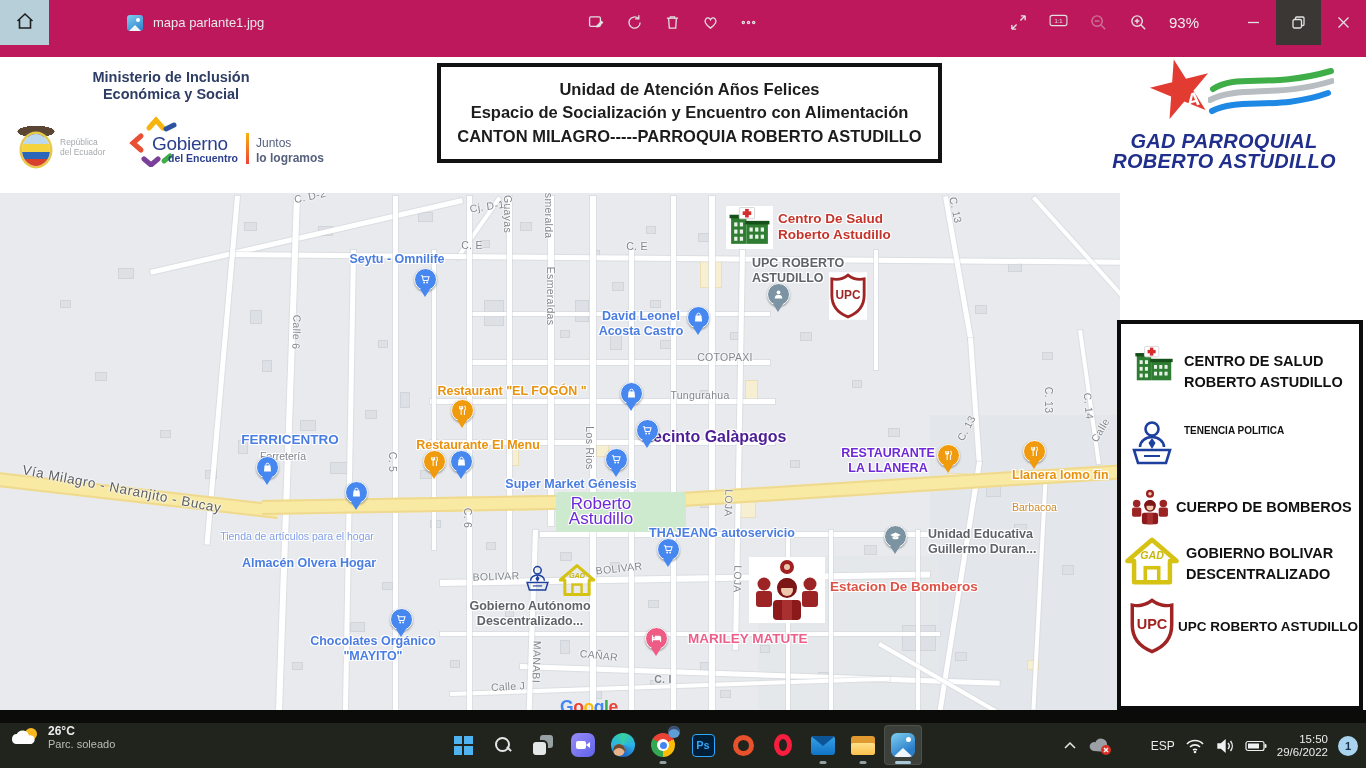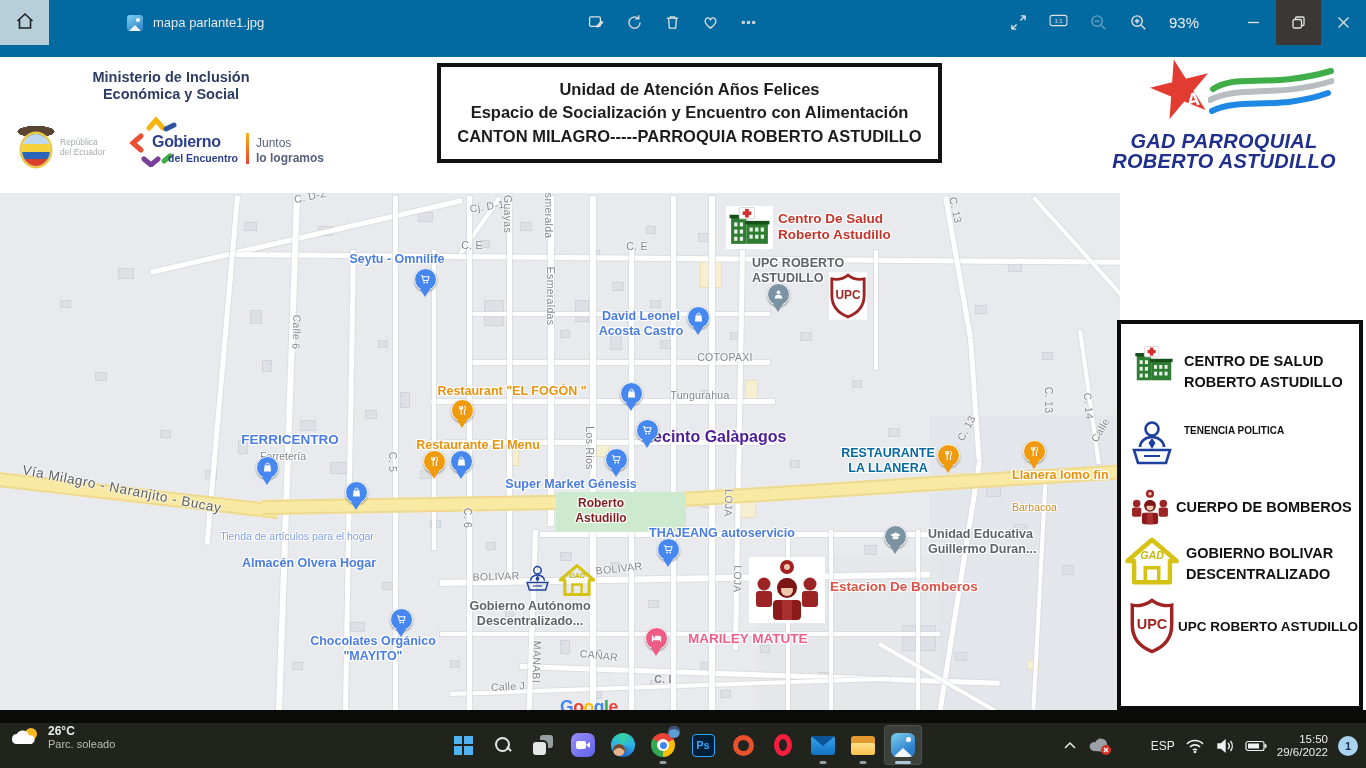--- a/index.html
+++ b/index.html
@@ -1,20 +1,20 @@
 <!DOCTYPE html>
 <html><head>
 <meta charset="utf-8">
 <style>
   *{box-sizing:border-box;margin:0;padding:0}
   html,body{background:#000}
   .screen{position:relative;width:1366px;height:768px;overflow:hidden;background:#0b0c0a;font-family:"Liberation Sans",sans-serif}
 
   
-  .titlebar{position:absolute;left:0;top:0;width:1366px;height:63px;background:#0369a1;display:flex;align-items:center}
+  .titlebar{position:absolute;left:0;top:0;width:1366px;height:63px;background:#be185d;display:flex;align-items:center}
   .home-btn{position:absolute;left:0;top:0;width:49px;height:45px;background:#b7cfd8;display:flex;align-items:center;justify-content:center;cursor:pointer}
   .tab{position:absolute;left:127px;top:0;height:45px;display:flex;align-items:center;gap:10px}
   .tab-title{color:#e9e9e9;font-size:13px}
   .ic-photos-mini{width:16px;height:16px;border-radius:3px;background:linear-gradient(150deg,#7fd0f0,#2a7ec9);position:relative;overflow:hidden;display:inline-block}
   .ic-photos-mini::after{content:"";position:absolute;bottom:-3px;left:-1px;border-left:9px solid transparent;border-right:9px solid transparent;border-bottom:9px solid #fff;opacity:.92}
   .ic-photos-mini::before{content:"";position:absolute;top:3px;right:3px;width:4px;height:4px;border-radius:50%;background:#fff}
   .tools{position:absolute;left:584px;top:0;height:45px;display:flex;align-items:center;gap:14px}
   .tools .tbtn,.viewtools .tbtn{width:24px;height:28px;display:flex;align-items:center;justify-content:center;cursor:pointer}
   .tbtn svg{stroke:#e0e0e0;fill:none;stroke-width:1.5;width:19px;height:19px}
   .viewtools{position:absolute;left:1006px;top:0;height:45px;display:flex;align-items:center;gap:16px}
@@ -27,21 +27,21 @@
 
   
   .photo{position:absolute;left:0;top:57px;width:1366px;height:653px;background:#fff}
   .ph-abs{position:absolute;white-space:nowrap}
   .ministry{left:171px;top:12px;transform:translateX(-50%);text-align:center;font-weight:bold;font-size:14.5px;line-height:17px;color:#2e3d63}
   .emblem{left:14px;top:67px;width:44px;height:46px}
   .emblem .condor{position:absolute;left:1px;top:1px;width:42px;height:13px;border-radius:50%;background:radial-gradient(ellipse at center,#5a4632 0 62%,transparent 63%)}
   .emblem .oval{position:absolute;left:8px;top:10px;width:28px;height:32px;border-radius:50%;background:linear-gradient(#bcd8ee 0 30%,#f5d33f 30% 55%,#2b66b8 55% 78%,#d8402c 78%);box-shadow:0 0 0 2.5px #e8c84a}
   .republica{left:60px;top:80px;font-size:8.5px;line-height:10px;color:#a6a9ad}
   .gob-arrows{left:128px;top:58px;width:54px;height:52px}
-  .gob-word{left:152px;top:76px;font-weight:bold;font-size:16px;color:#2b3f8e;letter-spacing:-.3px}
+  .gob-word{left:152px;top:76px;font-weight:normal;font-size:19px;color:#2b3f8e;letter-spacing:-.3px}
   .gob-sub{left:168px;top:95px;font-weight:bold;font-size:10.5px;color:#2b3f8e}
   .gob-bar{left:246px;top:76px;width:2.5px;height:31px;background:linear-gradient(#f6b40e,#ef4136)}
   .slogan{left:256px;top:79px;font-size:12px;line-height:15px;color:#56617c}
   .titlebox{left:437px;top:6px;width:505px;height:100px;border:4px solid #121212;display:flex;flex-direction:column;justify-content:center;text-align:center;font-weight:bold;font-size:16.5px;line-height:23.5px;color:#1c1c1c}
   .gad-star{left:1146px;top:-8px;font-size:78px;line-height:78px;color:#e23b32;transform:rotate(-14deg)}
   .gad-a{left:1186px;top:32px;color:#fff;font-style:italic;font-weight:bold;font-size:19px;transform:rotate(-14deg)}
   .gad-swoosh{left:1208px;top:8px}
   .gad-t1{left:1224px;top:73px;transform:translateX(-50%);font-weight:bold;font-style:italic;font-size:20px;color:#202f8c;letter-spacing:.3px}
   .gad-t2{left:1224px;top:93px;transform:translateX(-50%);font-weight:bold;font-style:italic;font-size:20px;color:#202f8c;letter-spacing:.3px}
 
@@ -426,31 +426,31 @@
         </div>
         <div class="place" style="left: 283px; top: 257px; font-size: 10.5px; font-weight: 400; line-height: 12px; color: rgb(128, 134, 139); text-align: center; transform: translateX(-50%);">
           <div>Ferretería</div>
         </div>
         <div class="place" style="left: 714px; top: 236px; font-size: 16px; font-weight: 600; line-height: 15px; color: #4c1d95; text-align: center; transform: translateX(-50%);">
           <div>Recinto Galàpagos</div>
         </div>
         <div class="place" style="left: 571px; top: 284px; font-size: 12.5px; font-weight: 600; line-height: 15px; color: rgb(74, 125, 226); text-align: center; transform: translateX(-50%);">
           <div>Super Market Génesis</div>
         </div>
-        <div class="place" style="left: 601px; top: 303px; font-size: 12px; font-weight: 700; line-height: 15px; color: #7f1d1d; text-align: center; transform: translateX(-50%);">
+        <div class="place" style="left: 601px; top: 303px; font-size: 17px; font-weight: 400; line-height: 15px; color: #6d28d9; text-align: center; transform: translateX(-50%);">
           <div>Roberto</div>
           <div>Astudillo</div>
         </div>
         <div class="place" style="left: 309px; top: 319px; font-size: 12.5px; font-weight: 600; line-height: 15px; color: rgb(74, 125, 226); text-align: center; transform: translateX(-50%); margin-top: 44px;">
           <div>Almacén Olvera Hogar</div>
         </div>
         <div class="place" style="left: 297px; top: 337px; font-size: 10.5px; font-weight: 400; line-height: 12px; color: rgb(127, 158, 232); text-align: center; transform: translateX(-50%);">
           <div>Tienda de artículos para el hogar</div>
         </div>
-        <div class="place" style="left: 888px; top: 253px; font-size: 12.5px; font-weight: 600; line-height: 15px; color: #0369a1; text-align: center; transform: translateX(-50%);">
+        <div class="place" style="left: 888px; top: 253px; font-size: 12.5px; font-weight: 600; line-height: 15px; color: #6d28d9; text-align: center; transform: translateX(-50%);">
           <div>RESTAURANTE</div>
           <div>LA LLANERA</div>
         </div>
         <div class="place" style="left: 1012px; top: 275px; font-size: 12.5px; font-weight: 600; line-height: 15px; color: rgb(232, 146, 14); text-align: left;">
           <div>Llanera lomo fin</div>
         </div>
         <div class="place" style="left: 1012px; top: 292px; font-size: 10.5px; font-weight: 400; line-height: 12px; color: rgb(207, 138, 45); text-align: left; margin-top: 16px;">
           <div>Barbacoa</div>
         </div>
         <div class="place" style="left: 928px; top: 334px; font-size: 12.5px; font-weight: 600; line-height: 15px; color: rgb(95, 99, 104); text-align: left;">

